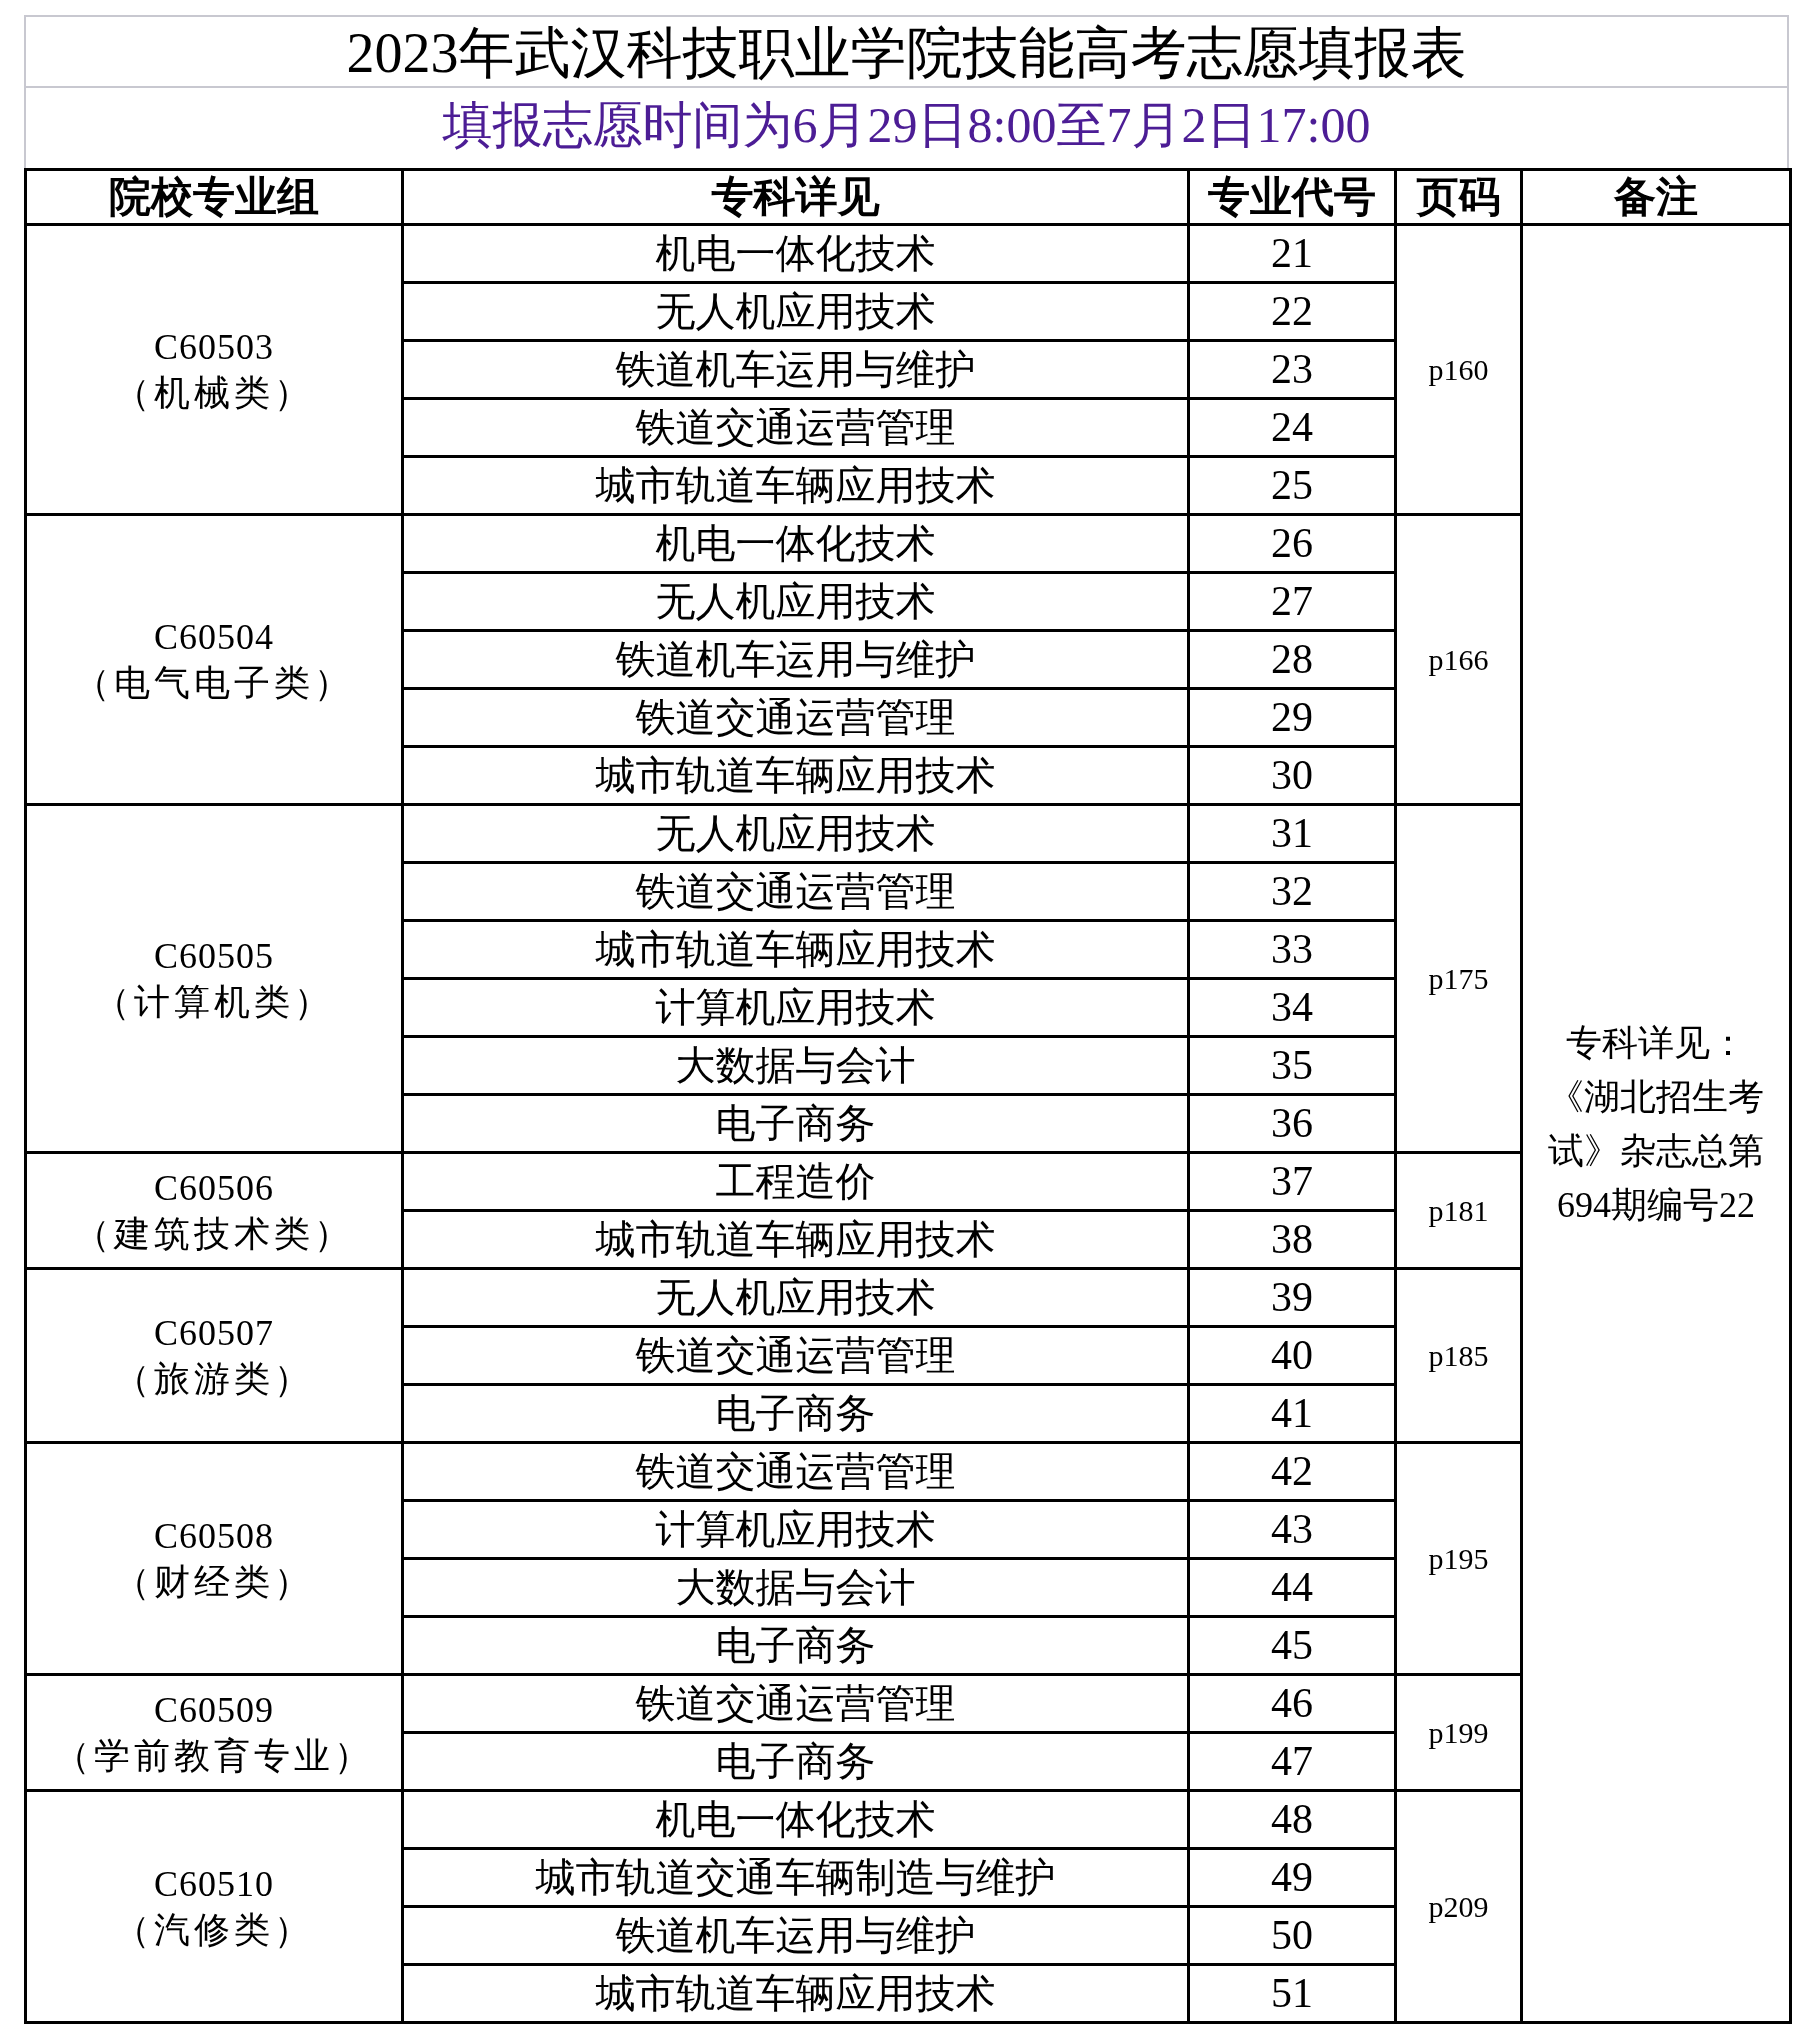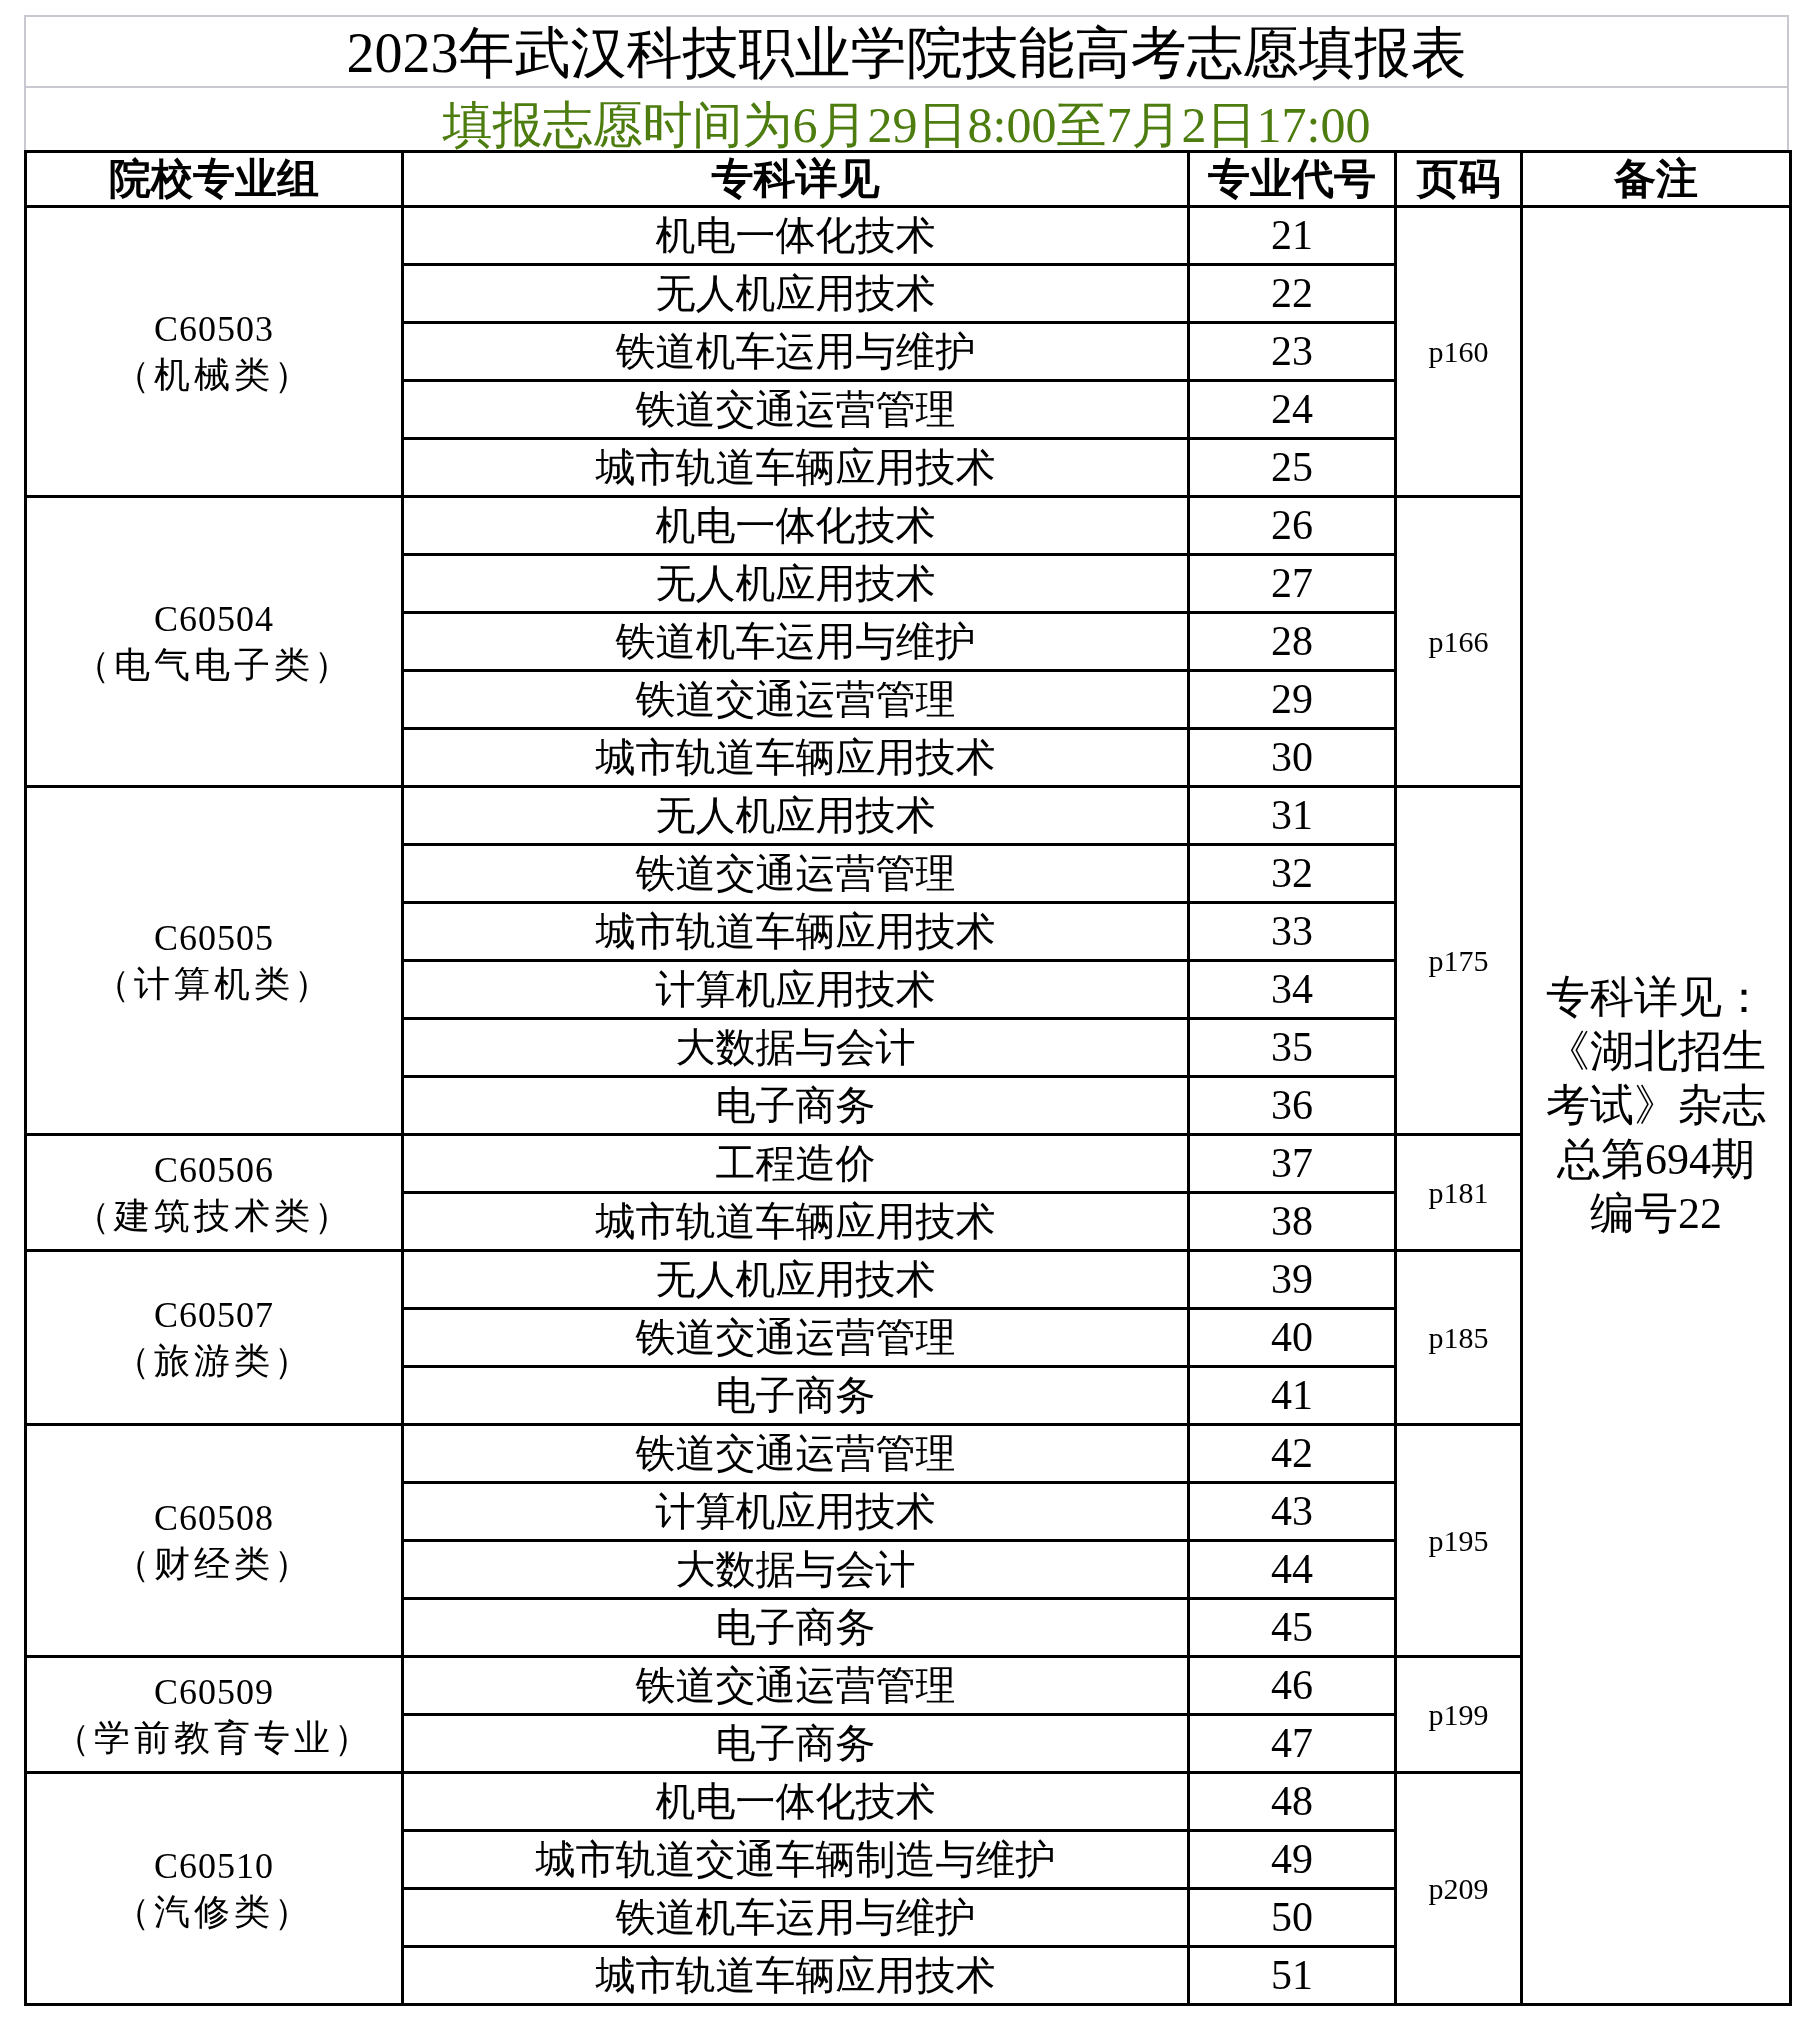--- a/index.html
+++ b/index.html
@@ -2,34 +2,34 @@
 <html><head>
 <meta charset="utf-8">
 <style>
   html, body { margin: 0; padding: 0; background: #ffffff; }
   body { width: 1796px; height: 2030px; position: relative; overflow: hidden;
          font-family: "Liberation Serif", "DejaVu Serif", serif; color: #000; }
   .sheet { position: absolute; left: 24px; top: 15px; width: 1765px; }
   .title-row { height: 73px; border: 2px solid #c8c8d0; border-bottom: 2px solid #c8c8d0;
                box-sizing: border-box; text-align: center; font-size: 56px; line-height: 72px;
                letter-spacing: 0px; }
-  .subtitle-row { height: 62px; border-left: 2px solid #c8c8d0; border-right: 2px solid #c8c8d0;
+  .subtitle-row { height: 80px; border-left: 2px solid #c8c8d0; border-right: 2px solid #c8c8d0;
                   box-sizing: border-box; text-align: center; font-size: 50px; line-height: 74px;
-                  color: #4d7c0f; }
+                  color: #4c1d95; }
   table { border-collapse: collapse; table-layout: fixed; width: 1765px; }
   td, th { border: 3px solid #000; padding: 0; text-align: center; vertical-align: middle;
            font-weight: normal; overflow: hidden; white-space: nowrap; }
   th { height: 52px; font-size: 42px; line-height: 52px; font-weight: bold; }
   td.name, td.code { height: 55px; font-size: 40px; line-height: 55px; }
   td.code { font-size: 42px; }
   td.group { font-size: 36px; line-height: 46px; white-space: normal; text-align: center; }
   td.group .gcode { display: block; letter-spacing: 1px; }
   td.group .gname { display: block; letter-spacing: 4px; }
   td.page { font-size: 30px; }
-  td.note { font-size: 44px; line-height: 54px; white-space: normal; padding: 0 14px; }
+  td.note { font-size: 36px; line-height: 54px; white-space: normal; padding: 0 14px; }
   col.c1 { width: 377px; } col.c2 { width: 786px; } col.c3 { width: 207px; }
   col.c4 { width: 126px; } col.c5 { width: 269px; }
 </style>
 </head>
 <body>
 
 <div class="sheet">
   <div class="title-row">2023年武汉科技职业学院技能高考志愿填报表</div>
   <div class="subtitle-row">填报志愿时间为6月29日8:00至7月2日17:00</div>
   <table>

